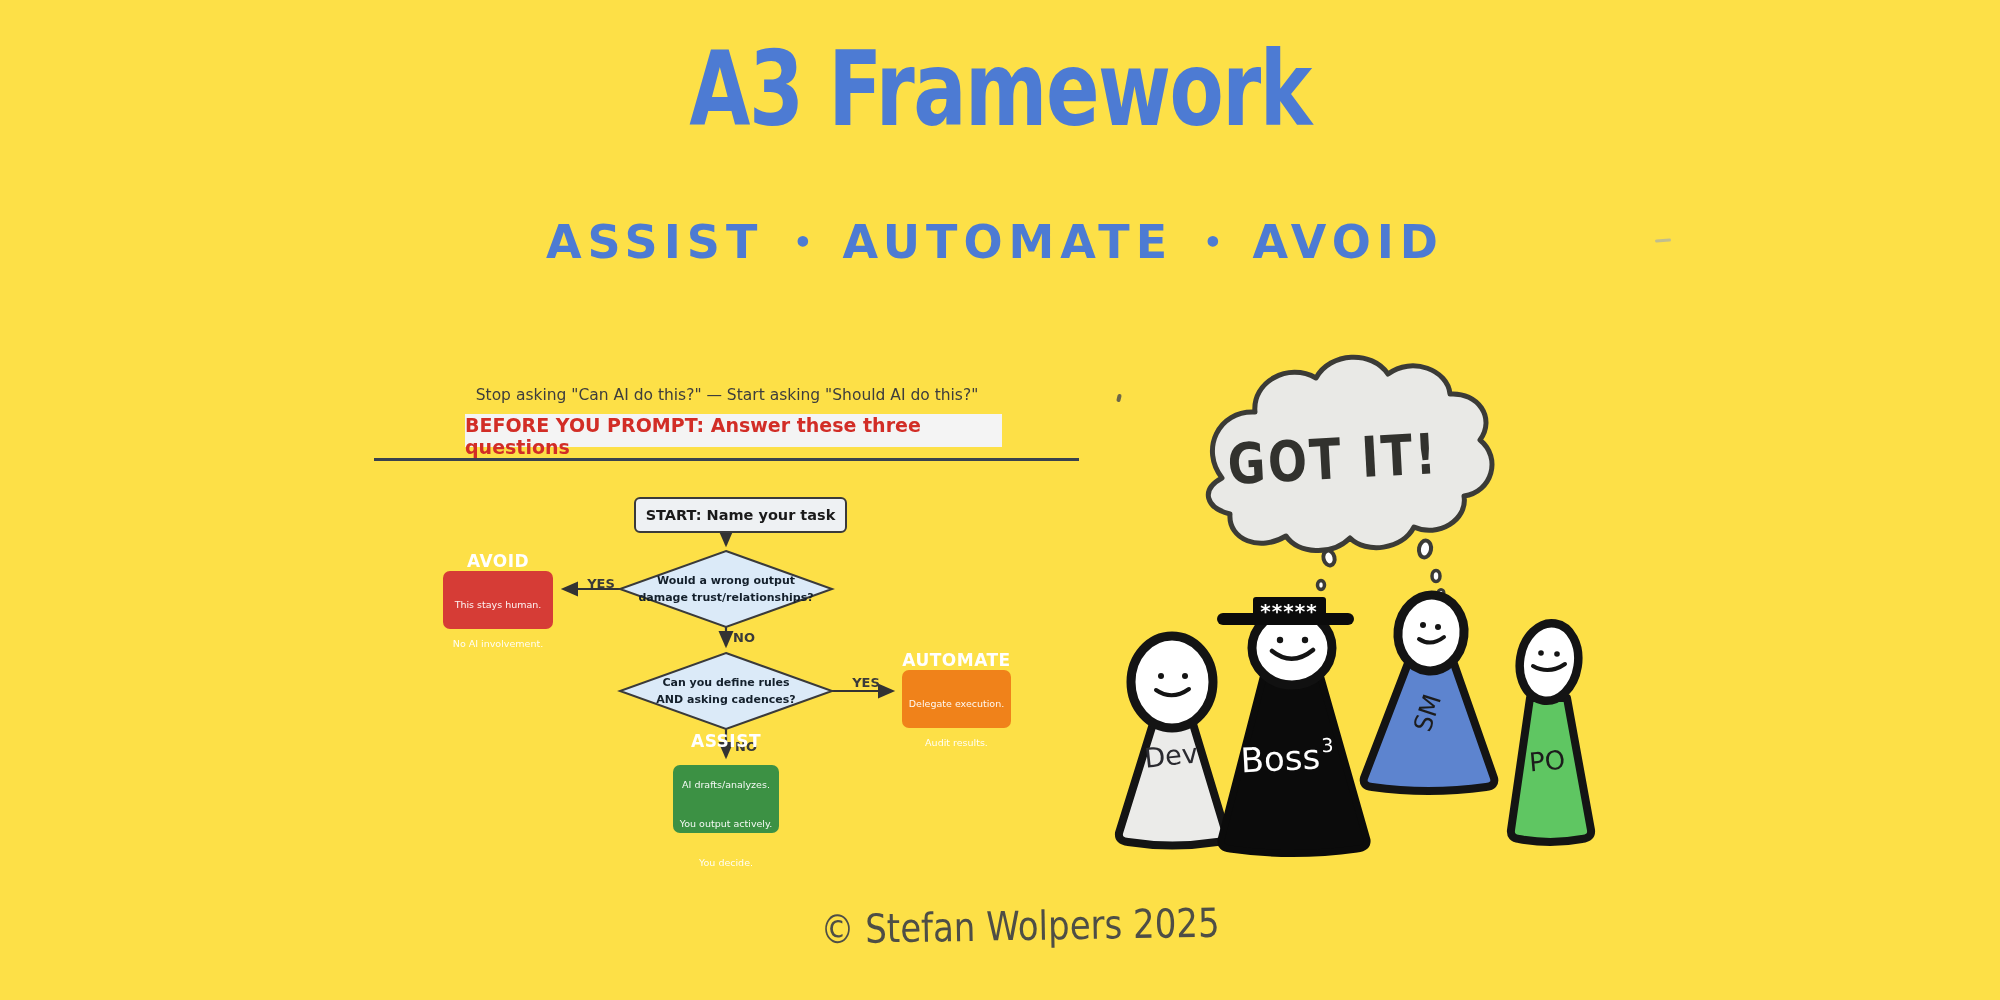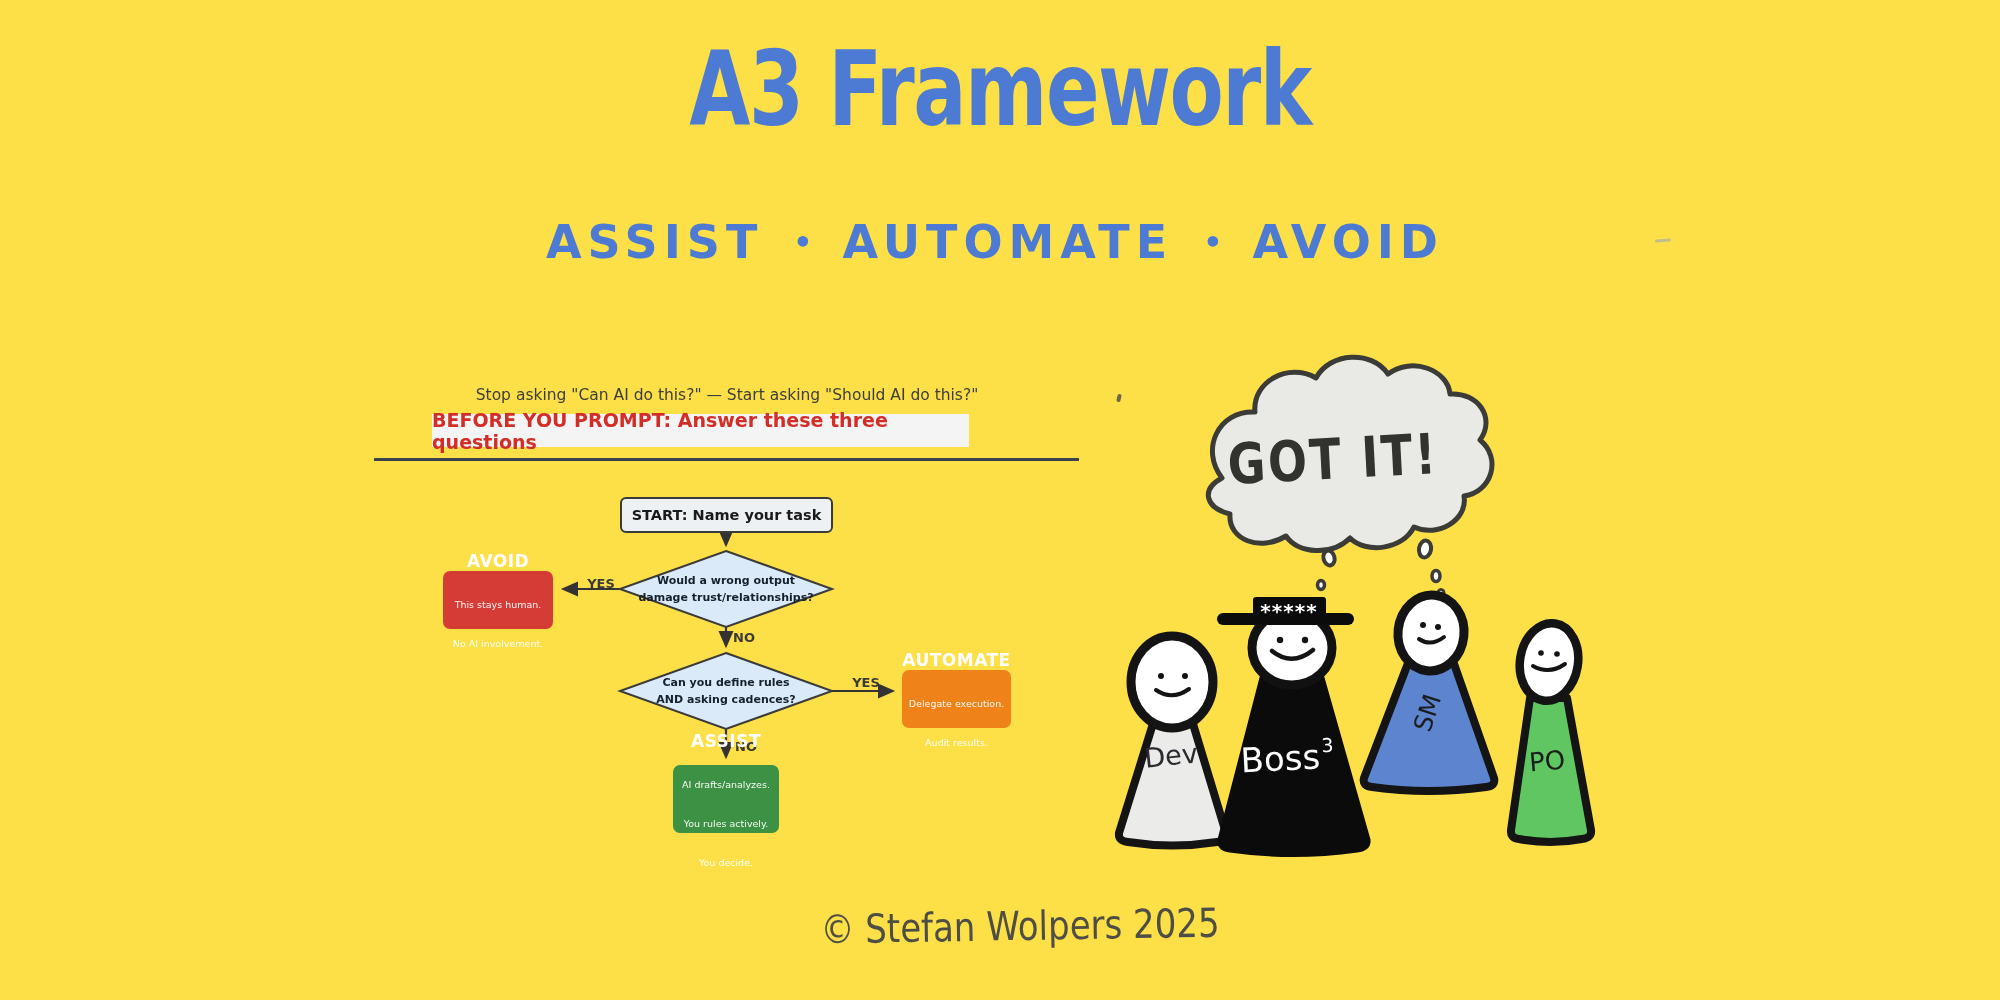--- a/index.html
+++ b/index.html
@@ -11,22 +11,22 @@
   .title{left:1000px;top:28px;transform:translateX(-50%) scaleX(.76);transform-origin:center top;
          font-size:104px;font-weight:bold;color:#4d7bd3;letter-spacing:-2px;white-space:nowrap;}
   .subtitle{left:995px;top:215px;transform:translateX(-50%);display:flex;align-items:center;gap:30px;
             color:#4d7bd3;font-weight:bold;font-size:46px;letter-spacing:6px;white-space:nowrap;}
   .subtitle .dot{font-size:30px;letter-spacing:0;}
 
   
   .panel-heading{left:727px;top:343px;transform:translateX(-50%);font-size:29px;font-weight:bold;
                  color:#1d2c3c;white-space:nowrap;}
   .panel-sub{left:727px;top:386px;transform:translateX(-50%);font-size:15.5px;color:#3d3d3d;white-space:nowrap;}
-  .banner{left:432px;top:414px;width:537px;height:33px;background:#f4f4f4;display:flex;
-          align-items:center;justify-content:center;}
+  .banner{left:465px;top:414px;width:537px;height:33px;background:#f4f4f4;display:flex;
+          justify-content:center;}
   .banner span{font-size:19px;font-weight:bold;}
   .hrule{left:374px;top:458px;width:705px;height:3px;background:#39424e;}
 
   svg.layer{position:absolute;left:0;top:0;width:2000px;height:1000px;pointer-events:none;}
 
   .node{display:flex;align-items:center;justify-content:center;box-sizing:border-box;}
   .start-box{left:620px;top:497px;width:213px;height:36px;border:2px solid #3a3a3a;border-radius:6px;
              font-size:14.5px;font-weight:bold;color:#1a1a1a;}
   .qtext{transform:translate(-50%,-50%);text-align:center;font-size:11px;font-weight:bold;
          color:#14202c;line-height:17px;white-space:nowrap;}
@@ -142,21 +142,21 @@
       <ellipse cx="1549" cy="662" rx="29" ry="39" fill="#fff" stroke="#141414" stroke-width="8.5" transform="rotate(9 1549 662)"></ellipse>
       <g fill="#141414">
         <circle cx="1541" cy="653" r="2.8"></circle>
           <circle cx="1557" cy="654" r="2.8"></circle>
       </g>
       <path d="M1533,666 Q1549,675 1565,664" fill="none" stroke="#141414" stroke-width="4" stroke-linecap="round"></path>
       <text x="1548" y="770" text-anchor="middle" font-size="26" fill="#1c1c1c" transform="rotate(-5 1548 770)">PO</text>
     </g>
   </svg>
 
-  <div class="abs node start-box" style="background: rgb(238, 241, 243);">
+  <div class="abs node start-box" style="background: rgb(238, 241, 243); margin-left: 14px;">
     <span>START: Name your task</span>
   </div>
 
   <div class="abs qtext q1">
     <div>Would a wrong output</div>
     <div>damage trust/relationships?</div>
   </div>
   <div class="abs qtext q2">
     <div>Can you define rules</div>
     <div>AND asking cadences?</div>
@@ -173,21 +173,21 @@
     <div class="rl">No AI involvement.</div>
   </div>
   <div class="abs result automate" style="background: rgb(240, 130, 26);">
     <div class="rt">AUTOMATE</div>
     <div class="rl">Delegate execution.</div>
     <div class="rl">Audit results.</div>
   </div>
   <div class="abs result assist" style="background: rgb(60, 145, 68);">
     <div class="rt">ASSIST</div>
     <div class="rl">AI drafts/analyzes.</div>
-    <div class="rl">You rules actively.</div>
+    <div class="rl">You output actively.</div>
     <div class="rl">You decide.</div>
   </div>
 
   <div class="abs thought">GOT IT!</div>
   <div class="abs copyright">© Stefan Wolpers 2025</div>
 
   <div class="abs stray1"></div>
   <div class="abs stray2"></div>
 </div>
 

